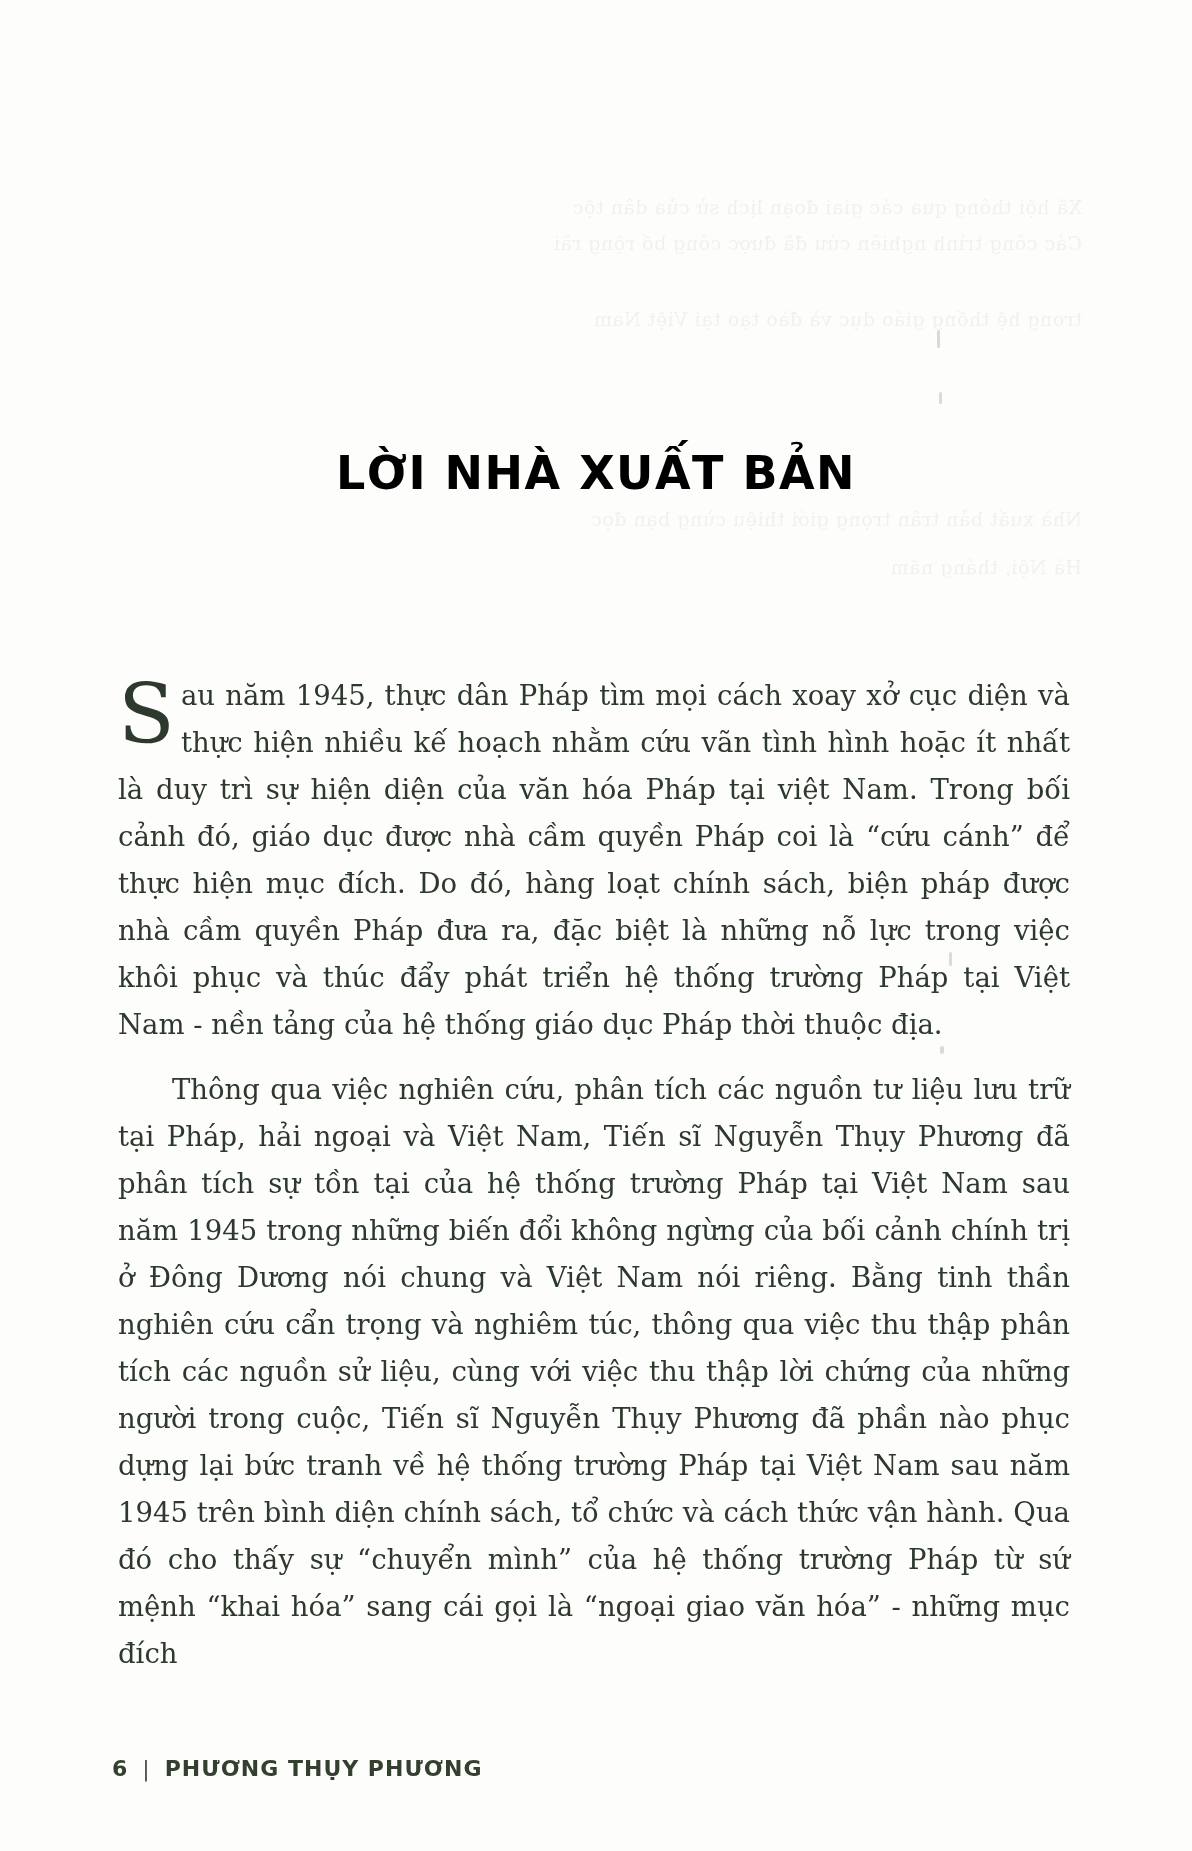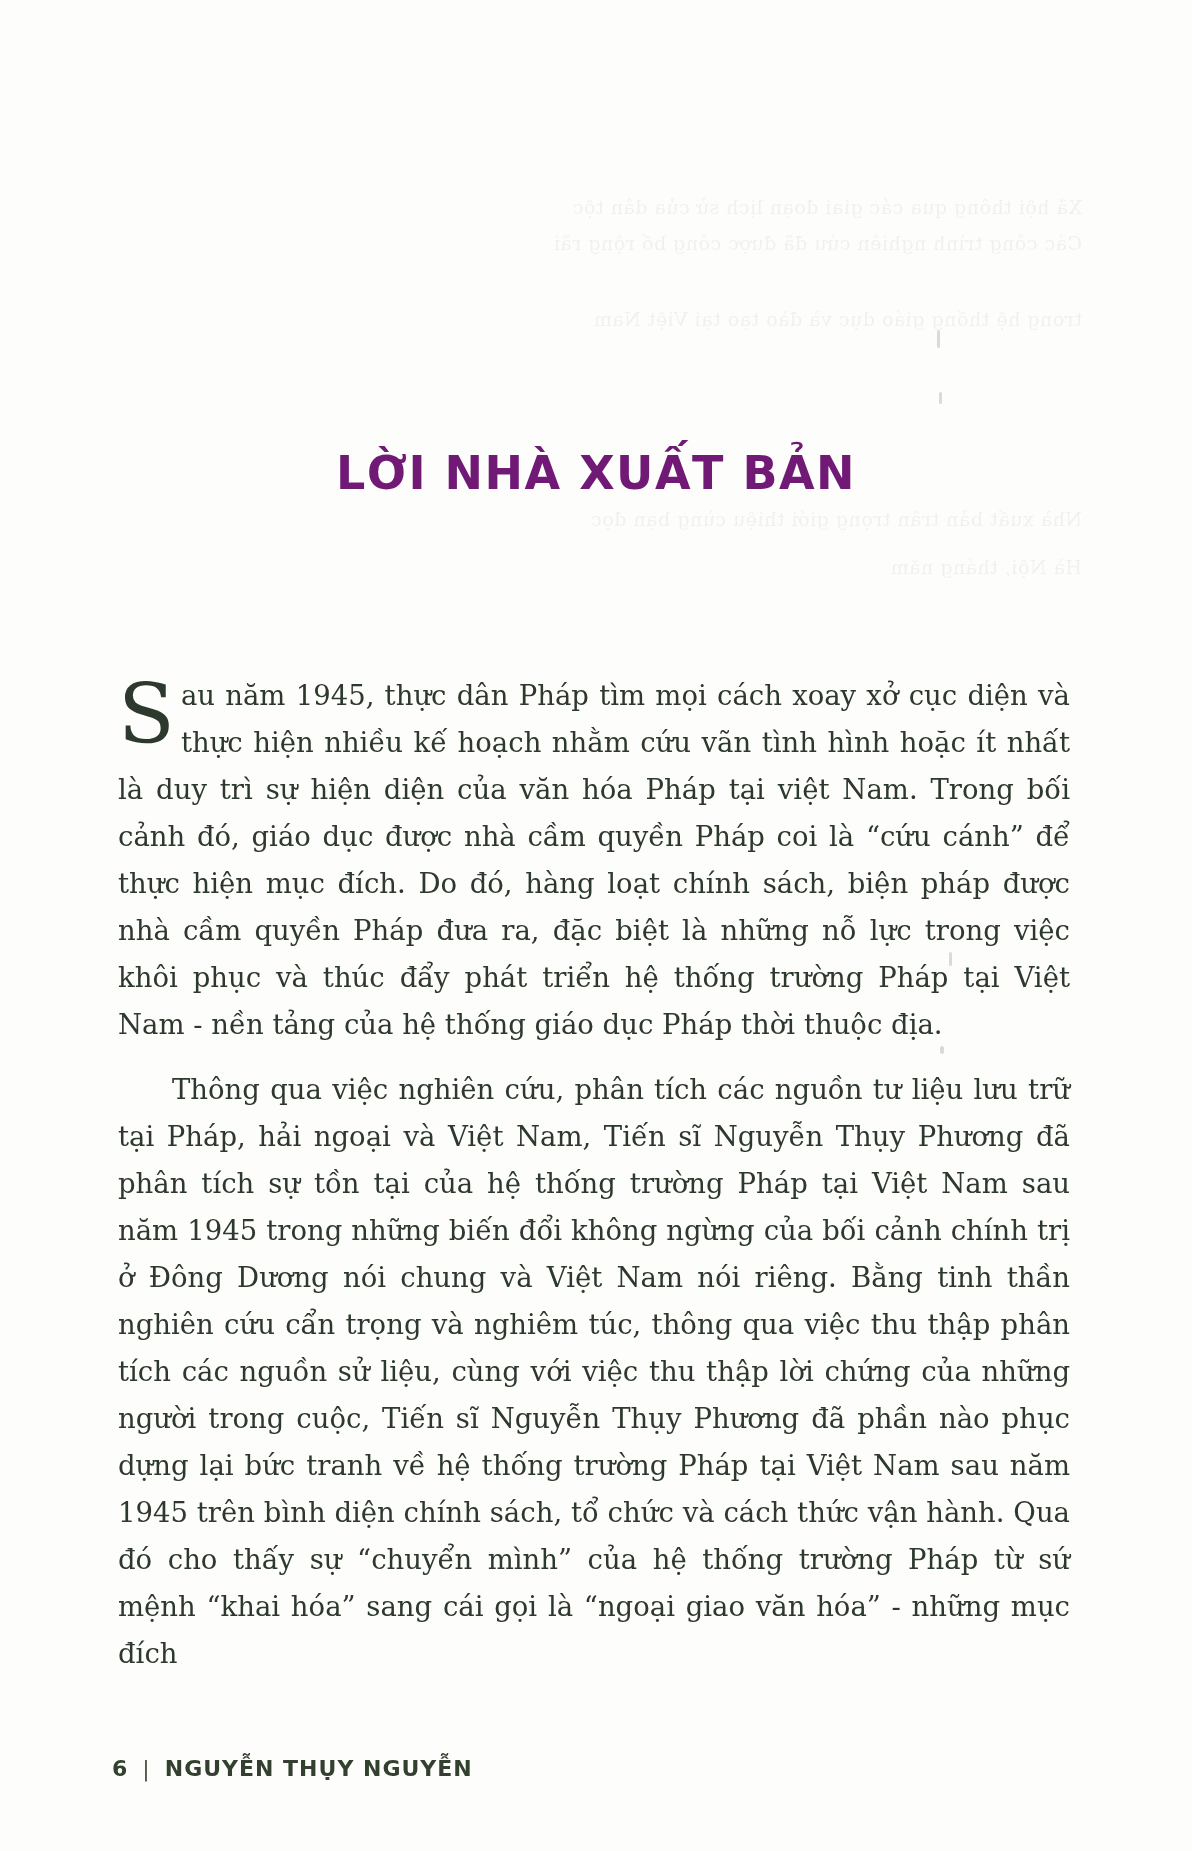--- a/index.html
+++ b/index.html
@@ -41,21 +41,21 @@
   .chapter-title {
     position: absolute;
     top: 415px;
     left: 0;
     width: 1192px;
     text-align: center;
     font-family: "DejaVu Sans", sans-serif;
     font-weight: bold;
     font-size: 46px;
     letter-spacing: 1.5px;
-    color: #701a75;
+    color: #000000;
   }
   .body-text {
     position: absolute;
     top: 672px;
     left: 118px;
     width: 952px;
     color: #2d392d;
     font-family: "DejaVu Serif", serif;
     font-size: 27.5px;
     line-height: 47px;
@@ -127,17 +127,17 @@
     <h1 class="chapter-title">LỜI NHÀ XUẤT BẢN</h1>
 
     <div class="body-text">
       <p class="para"><span class="dropcap">S</span><span>au năm 1945, thực dân Pháp tìm mọi cách xoay xở cục diện và thực hiện nhiều kế hoạch nhằm cứu vãn tình hình hoặc ít nhất là duy trì sự hiện diện của văn hóa Pháp tại việt Nam. Trong bối cảnh đó, giáo dục được nhà cầm quyền Pháp coi là “cứu cánh” để thực hiện mục đích. Do đó, hàng loạt chính sách, biện pháp được nhà cầm quyền Pháp đưa ra, đặc biệt là những nỗ lực trong việc khôi phục và thúc đẩy phát triển hệ thống trường Pháp tại Việt Nam - nền tảng của hệ thống giáo dục Pháp thời thuộc địa.</span></p>
       <p class="para"><span>Thông qua việc nghiên cứu, phân tích các nguồn tư liệu lưu trữ tại Pháp, hải ngoại và Việt Nam, Tiến sĩ Nguyễn Thụy Phương đã phân tích sự tồn tại của hệ thống trường Pháp tại Việt Nam sau năm 1945 trong những biến đổi không ngừng của bối cảnh chính trị ở Đông Dương nói chung và Việt Nam nói riêng. Bằng tinh thần nghiên cứu cẩn trọng và nghiêm túc, thông qua việc thu thập phân tích các nguồn sử liệu, cùng với việc thu thập lời chứng của những người trong cuộc, Tiến sĩ Nguyễn Thụy Phương đã phần nào phục dựng lại bức tranh về hệ thống trường Pháp tại Việt Nam sau năm 1945 trên bình diện chính sách, tổ chức và cách thức vận hành. Qua đó cho thấy sự “chuyển mình” của hệ thống trường Pháp từ sứ mệnh “khai hóa” sang cái gọi là “ngoại giao văn hóa” - những mục đích</span></p>
     </div>
 
     <div class="footer">
       <span class="page-number">6</span>
       <span class="sep">|</span>
-      <span class="author">NGUYỄN THỤY NGUYỄN</span>
+      <span class="author">PHƯƠNG THỤY PHƯƠNG</span>
     </div>
 
   </div>
 </div>
 
 </body></html>

